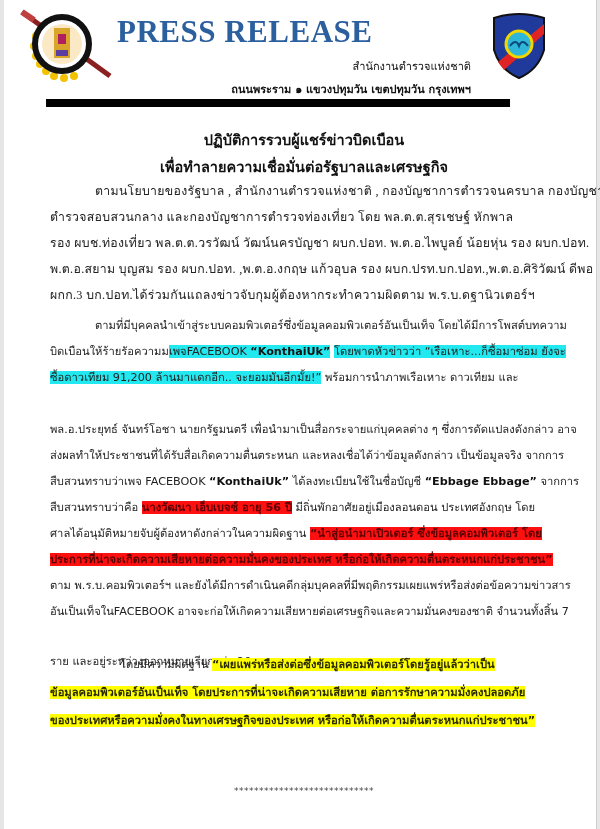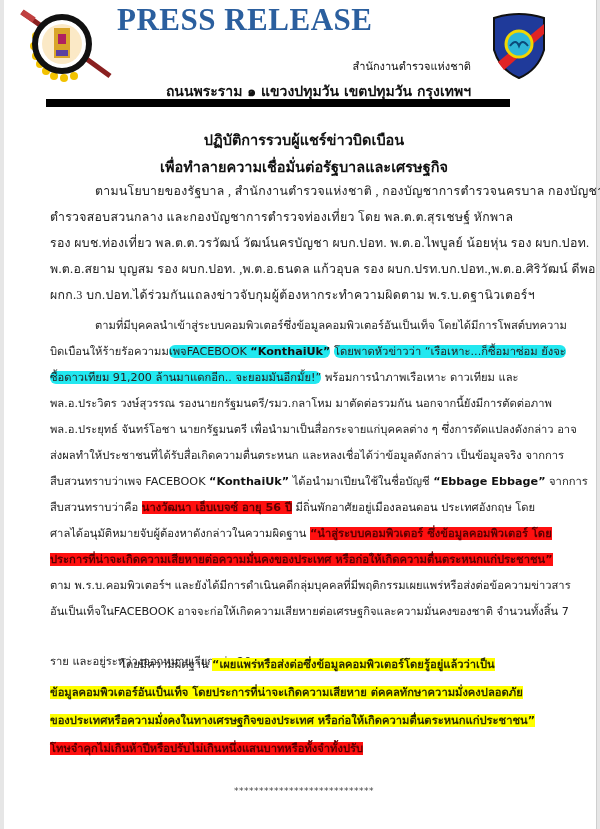--- a/index.html
+++ b/index.html
@@ -10,46 +10,46 @@
       position: relative;
     }
     .paper {
       position: absolute; left: 4px; top: 0; width: 592px; height: 829px;
       background: #ffffff;
       border-right: 1px solid #cfcfcf;
     }
     .logo-left { position: absolute; left: 10px; top: 6px; width: 100px; height: 78px; }
     .logo-right { position: absolute; left: 484px; top: 10px; width: 62px; height: 70px; }
     .title {
-      position: absolute; left: 113px; top: 2px;
+      position: absolute; left: 113px; top: 14px;
       font-family: "Liberation Serif", serif; font-weight: bold;
       font-size: 31px; color: #2b5f9e; letter-spacing: 0.5px;
     }
     .agency {
       position: absolute; right: 125px; top: 57px;
       font-size: 11px; color: #111; font-weight: normal;
     }
     .address {
       position: absolute; right: 125px; top: 80px;
-      font-size: 14px; color: #111; font-weight: bold;
+      font-size: 11px; color: #111; font-weight: bold;
     }
     .rule {
       position: absolute; left: 42px; top: 99px; width: 464px; height: 8px; background: #000;
     }
     .headline {
       position: absolute; left: 0; width: 600px; text-align: center;
       font-size: 14.5px; font-weight: bold; color: #111;
     }
     .h1 { top: 128px; }
     .h2 { top: 155px; }
     .line { position: absolute; left: 46px; width: 510px; white-space: nowrap; font-size: 11.2px; color: #222; height: 22px; line-height: 22px; }
     .serif { font-family: "Liberation Serif", serif; font-size: 12.3px; letter-spacing: 0.3px; }
     .indent { padding-left: 45px; }
     .indent2 { padding-left: 70px; }
-    .hl-cyan { background: #22e8f0; border-radius: 6px; }
+    .hl-cyan { background: #22e8f0; }
     .hl-red { background: #ff1010; color: #5a0000; font-weight: bold; }
     .hl-yellow { background: #ffff00; color: #2a2a00; font-weight: bold; }
     .bold { font-weight: bold; color: #111; }
     .stars {
       position: absolute; left: 0; width: 600px; top: 786px; text-align: center;
       font-size: 9px; color: #444; letter-spacing: 0.5px;
     }
   </style>
 </head>
 <body>
@@ -88,56 +88,52 @@
   </svg>
 
   <div class="rule"></div>
 
   <div class="headline h1">ปฏิบัติการรวบผู้แชร์ข่าวบิดเบือน</div>
   <div class="headline h2">เพื่อทำลายความเชื่อมั่นต่อรัฐบาลและเศรษฐกิจ</div>
 
   <div class="line serif indent" style="top:180px">ตามนโยบายของรัฐบาล , สำนักงานตำรวจแห่งชาติ , กองบัญชาการตำรวจนครบาล กองบัญชาการ</div>
   <div class="line serif" style="top:232px">รอง ผบช.ท่องเที่ยว พล.ต.ต.วรวัฒน์   วัฒน์นครบัญชา ผบก.ปอท. พ.ต.อ.ไพบูลย์ น้อยหุ่น รอง ผบก.ปอท.</div>
   <div class="line serif" style="top:206px">ตำรวจสอบสวนกลาง  และกองบัญชาการตำรวจท่องเที่ยว  โดย พล.ต.ต.สุรเชษฐ์  หักพาล</div>
-  <div class="line serif" style="top:258px">พ.ต.อ.สยาม บุญสม รอง ผบก.ปอท. ,พ.ต.อ.ธนดล แก้วอุบล รอง ผบก.ปรท.บก.ปอท.,พ.ต.อ.ศิริวัฒน์ ดีพอ</div>
+  <div class="line serif" style="top:258px">พ.ต.อ.สยาม บุญสม รอง ผบก.ปอท. ,พ.ต.อ.งกฤษ แก้วอุบล รอง ผบก.ปรท.บก.ปอท.,พ.ต.อ.ศิริวัฒน์ ดีพอ</div>
   <div class="line serif" style="top:284px">ผกก.3 บก.ปอท.ได้ร่วมกันแถลงข่าวจับกุมผู้ต้องหากระทำความผิดตาม พ.ร.บ.ดฐานิวเตอร์ฯ</div>
 
   <div class="line indent" style="top:315px">ตามที่มีบุคคลนำเข้าสู่ระบบคอมพิวเตอร์ซึ่งข้อมูลคอมพิวเตอร์อันเป็นเท็จ โดยได้มีการโพสต์บทความ</div>
   <div class="line" style="top:341px">
     <span>บิดเบือนให้ร้ายรัอความม</span><span class="hl-cyan"><span>เพจFACEBOOK  </span><span class="bold">“KonthaiUk”</span></span> <span class="hl-cyan">โดยพาดหัวข่าวว่า “เรือเหาะ...ก็ซื้อมาซ่อม  ยังจะ</span>
   </div>
   <div class="line" style="top:367px">
     <span class="hl-cyan">ซื้อดาวเทียม 91,200 ล้านมาแดกอีก..  จะยอมมันอีกมั้ย!”</span><span> พร้อมการนำภาพเรือเหาะ ดาวเทียม และ</span>
   </div>
-  <div class="line" style="top:393px">พล.อ.ประวิตร วงษ์สุวรรณ รองนายกรัฐมนตรี/รมว.กลาโหม มาตัดต่อรวมกัน นอกจากนี้ยังมีการตัดต่อภาพ</div>
   <div class="line" style="top:419px">พล.อ.ประยุทธ์ จันทร์โอชา นายกรัฐมนตรี เพื่อนำมาเป็นสื่อกระจายแก่บุคคลต่าง ๆ ซึ่งการดัดแปลงดังกล่าว อาจ</div>
   <div class="line" style="top:445px">ส่งผลทำให้ประชาชนที่ได้รับสื่อเกิดความตื่นตระหนก และหลงเชื่อได้ว่าข้อมูลดังกล่าว เป็นข้อมูลจริง  จากการ</div>
   <div class="line" style="top:471px">
-    <span>สืบสวนทราบว่าเพจ FACEBOOK </span><span class="bold">“KonthaiUk”</span><span> ได้อนำมาเปียนใช้ในชื่อบัญชี </span><span class="bold">“Ebbage Ebbage”</span><span> จากการ</span>
+    <span>สืบสวนทราบว่าเพจ FACEBOOK </span><span class="bold">“KonthaiUk”</span><span> ได้ลงทะเบียนใช้ในชื่อบัญชี </span><span class="bold">“Ebbage Ebbage”</span><span> จากการ</span>
   </div>
   <div class="line" style="top:497px">
     <span>สืบสวนทราบว่าคือ </span><span class="hl-red">นางวัฒนา เอ็บเบจซ์  อายุ 56 ปี</span><span> มีถิ่นพักอาศัยอยู่เมืองลอนดอน ประเทศอังกฤษ โดย</span>
   </div>
   <div class="line" style="top:523px">
-    <span>ศาลได้อนุมัติหมายจับผู้ต้องหาดังกล่าวในความผิดฐาน </span><span class="hl-red">“นำสู่ระบบคอมพิวเตอร์ ซึ่งข้อมูลคอมพิวเตอร์ โดย</span>
+    <span>ศาลได้อนุมัติหมายจับผู้ต้องหาดังกล่าวในความผิดฐาน </span><span class="hl-red">“นำสู่อนำมาเปิวเตอร์ ซึ่งข้อมูลคอมพิวเตอร์ โดย</span>
   </div>
   <div class="line" style="top:549px">
     <span class="hl-red">ประการที่น่าจะเกิดความเสียหายต่อความมั่นคงของประเทศ หรือก่อให้เกิดความตื่นตระหนกแก่ประชาชน”</span>
   </div>
   <div class="line" style="top:575px">ตาม พ.ร.บ.คอมพิวเตอร์ฯ และยังได้มีการดำเนินคดีกลุ่มบุคคลที่มีพฤติกรรมเผยแพร่หรือส่งต่อข้อความข่าวสาร</div>
   <div class="line" style="top:601px">อันเป็นเท็จในFACEBOOK อาจจะก่อให้เกิดความเสียหายต่อเศรษฐกิจและความมั่นคงของชาติ จำนวนทั้งสิ้น  7</div>
   <div class="line" style="top:651px">ราย และอยู่ระหว่างออกหมายเรียกกว่า 20 ราย</div>
 
   <div class="line indent2" style="top:654px">
     <span>โดยมีความผิดฐาน </span><span class="hl-yellow">“เผยแพร่หรือส่งต่อซึ่งข้อมูลคอมพิวเตอร์โดยรู้อยู่แล้วว่าเป็น</span>
   </div>
   <div class="line" style="top:682px">
-    <span class="hl-yellow">ข้อมูลคอมพิวเตอร์อันเป็นเท็จ  โดยประการที่น่าจะเกิดความเสียหาย ต่คคลทักษาความมั่งคงปลอดภัย</span>
+    <span class="hl-yellow">ข้อมูลคอมพิวเตอร์อันเป็นเท็จ  โดยประการที่น่าจะเกิดความเสียหาย ต่อการรักษาความมั่งคงปลอดภัย</span>
   </div>
   <div class="line" style="top:710px">
     <span class="hl-yellow">ของประเทศหรือความมั่งคงในทางเศรษฐกิจของประเทศ หรือก่อให้เกิดความตื่นตระหนกแก่ประชาชน”</span>
-  </div>
-  <div class="line" style="top:738px">
-    <span class="hl-red">โทษจำคุกไม่เกินห้าปีหรือปรับไม่เกินหนึ่งแสนบาทหรือทั้งจำทั้งปรับ</span>
   </div>
 
   <div class="stars">****************************</div>
 </div>
 
 </body></html>

